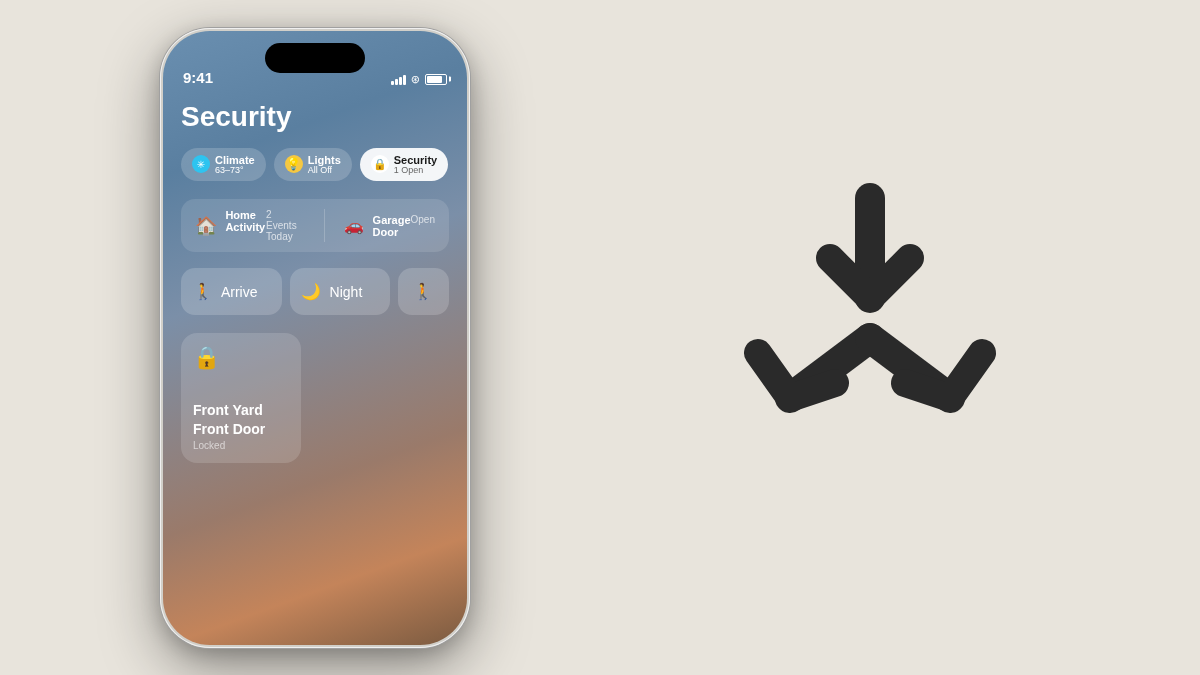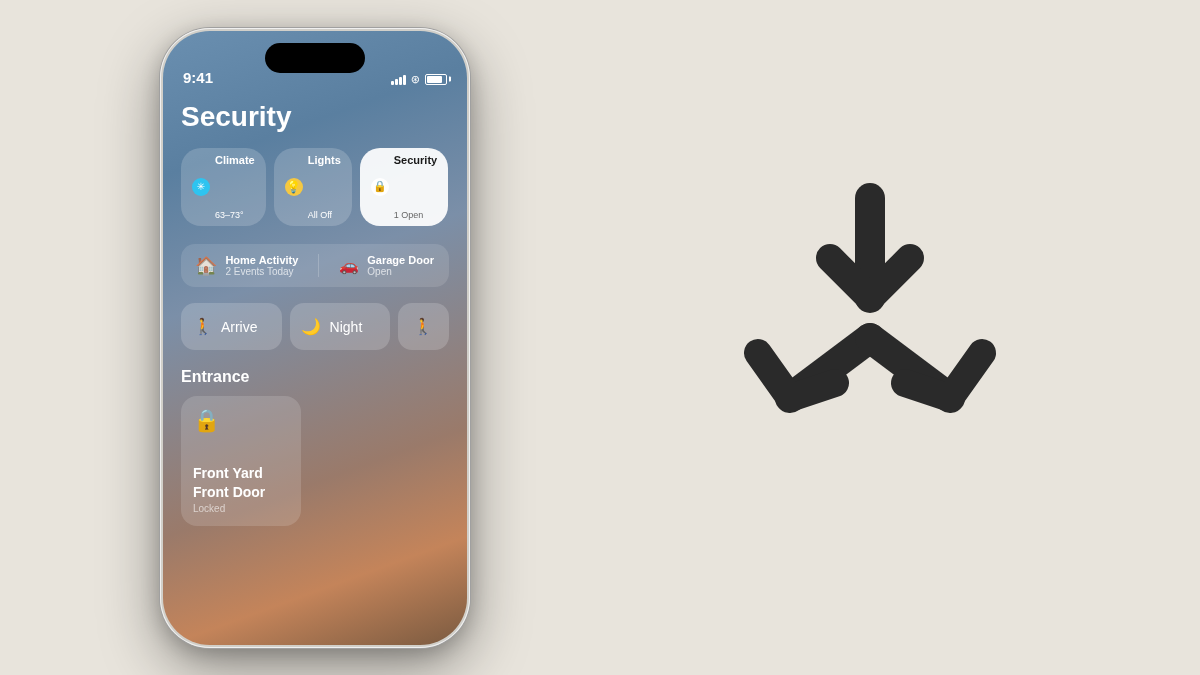--- a/index.html
+++ b/index.html
@@ -208,21 +208,20 @@
     .tab-label {
       font-size: 11px;
       font-weight: 600;
       color: #1a1a1a;
       line-height: 1.1;
     }
     .tab-sublabel {
       font-size: 9px;
       color: #666;
       line-height: 1.1;
-      margin-top: 45px;
     }
 
     .tab-pill:not(.active) .tab-label,
     .tab-pill:not(.active) .tab-sublabel {
       color: white;
     }
 
     
     .quick-info-row {
       display: flex;
@@ -239,21 +238,20 @@
       gap: 8px;
     }
 
     .quick-info-icon {
       font-size: 18px;
       color: rgba(255,255,255,0.8);
     }
 
     .quick-info-text {
       display: flex;
-      flex-direction: column;
     }
     .quick-info-label {
       font-size: 11px;
       font-weight: 600;
       color: white;
     }
     .quick-info-value {
       font-size: 10px;
       color: rgba(255,255,255,0.7);
     }
@@ -427,21 +425,20 @@
           </div>
           <div class="scene-btn">
             <span class="scene-btn-icon">🌙</span>
             <span class="scene-btn-label">Night</span>
           </div>
           <div class="scene-btn-partial">
             <span class="scene-btn-icon">🚶</span>
           </div>
         </div>
 
-        <div class="section-header">Entrance</div>
 
         <div class="device-card">
           <div class="device-lock-icon">🔒</div>
           <div class="device-name">Front Yard Front Door</div>
           <div class="device-status">Locked</div>
         </div>
 
 
       </div>
     </div>

